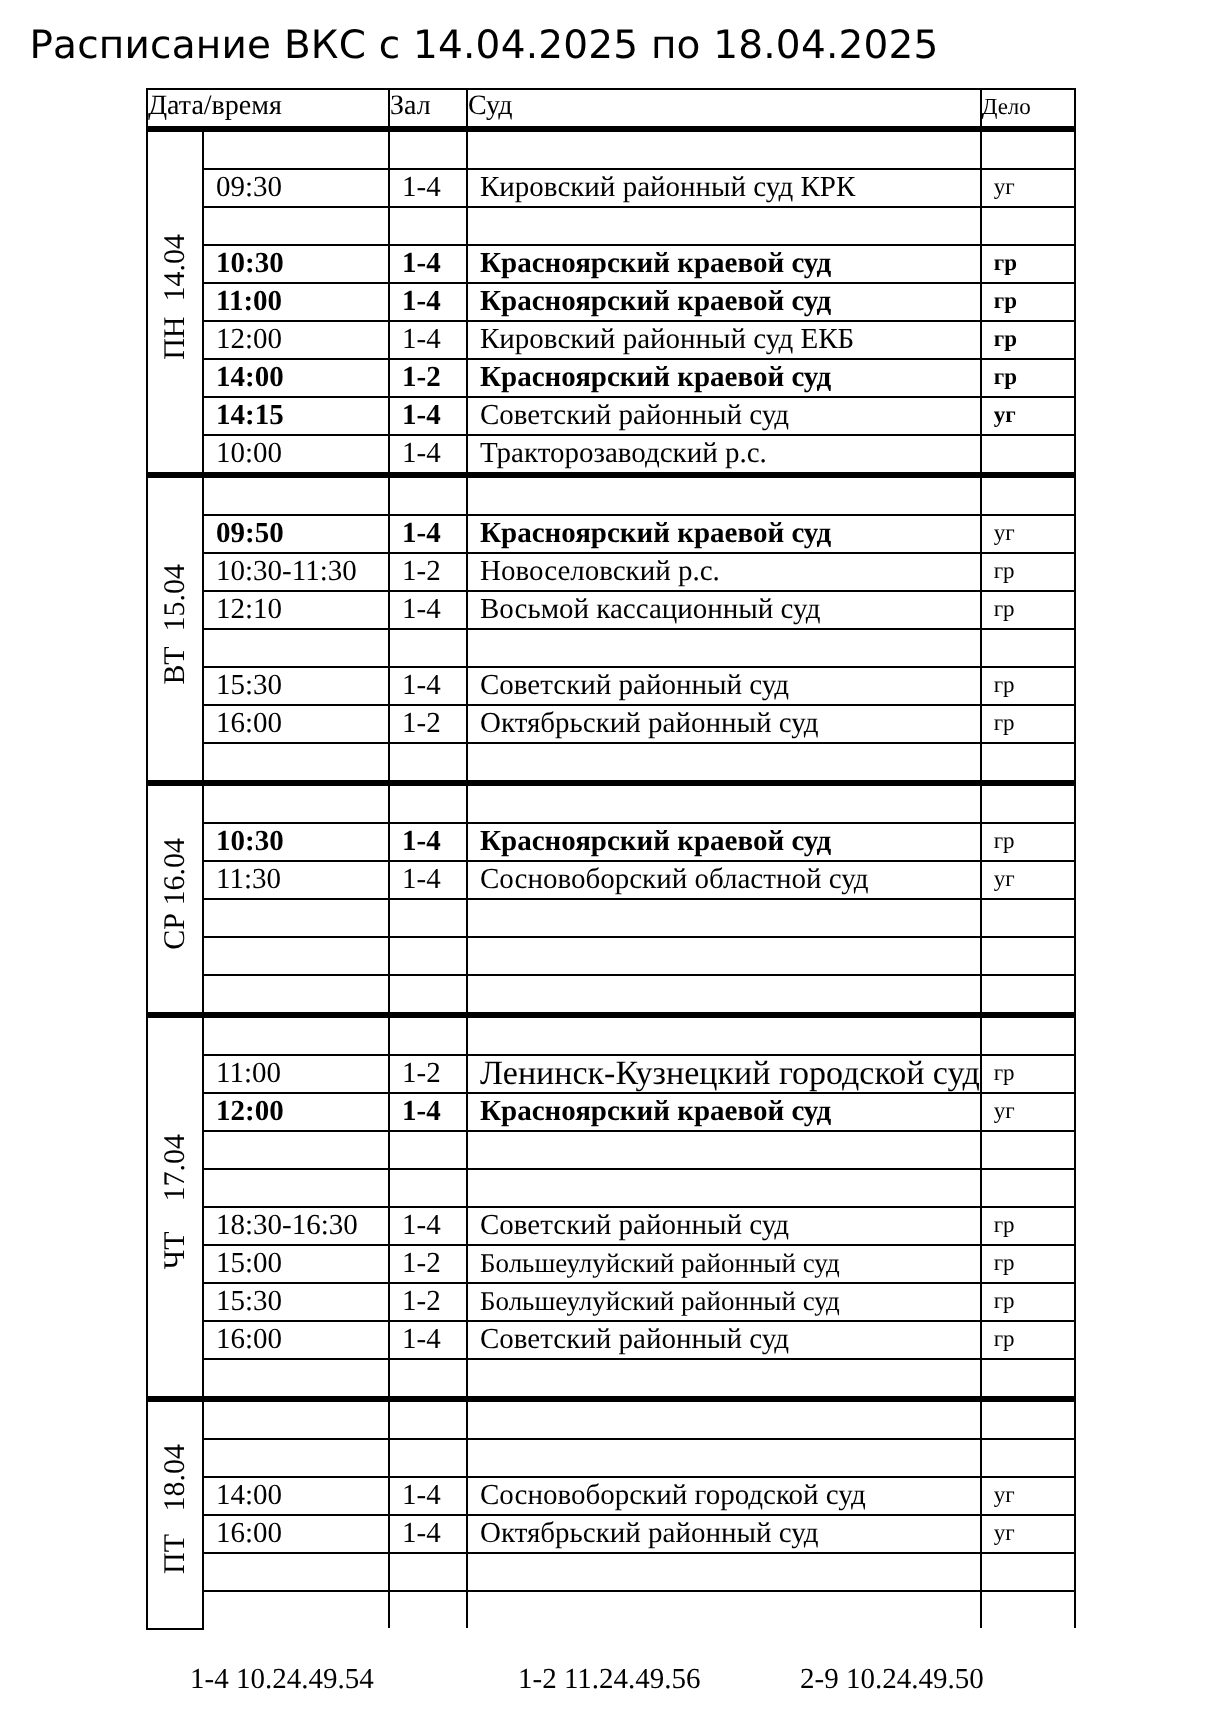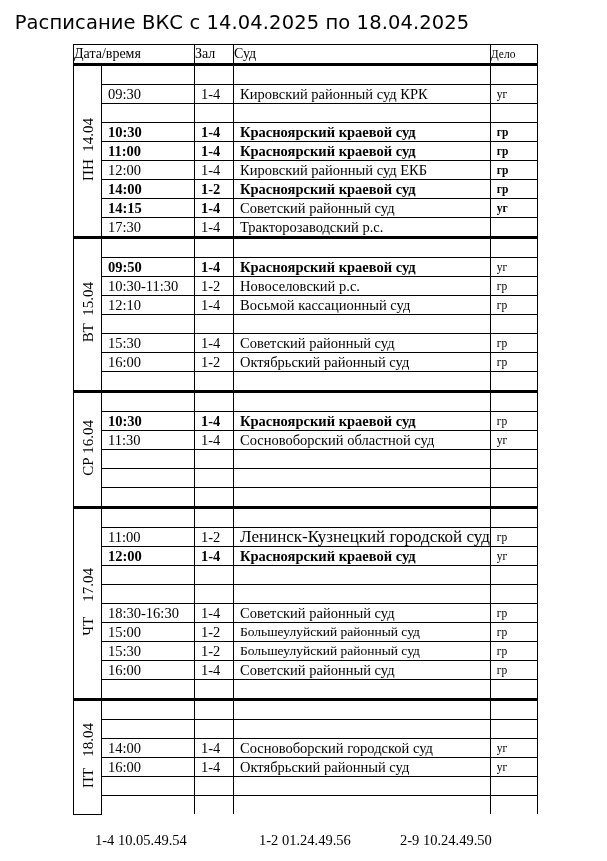--- a/index.html
+++ b/index.html
@@ -100,21 +100,21 @@
         <td class="b">Красноярский краевой суд</td>
         <td class="case b">гр</td>
       </tr>
       <tr>
         <td class="b">14:15</td>
         <td class="zal b">1-4</td>
         <td>Советский районный суд</td>
         <td class="case b">уг</td>
       </tr>
       <tr>
-        <td>17:30</td>
+        <td>10:00</td>
         <td class="zal">1-4</td>
         <td>Тракторозаводский р.с.</td>
         <td class="case"></td>
       </tr>
       <tr class="sec-start">
         <td class="day" rowspan="8"><div>ВТ  15.04</div></td>
         <td></td>
         <td class="zal"></td>
         <td></td>
         <td class="case"></td>
@@ -292,15 +292,15 @@
       </tr>
       <tr class="last">
         <td></td>
         <td class="zal"></td>
         <td></td>
         <td class="case"></td>
       </tr>
     </tbody>
 </table>
 
-<div class="foot" style="left:95px">1-4  10.05.49.54</div>
-<div class="foot" style="left:259px">1-2  01.24.49.56</div>
+<div class="foot" style="left:95px">1-4  10.24.49.54</div>
+<div class="foot" style="left:259px">1-2  11.24.49.56</div>
 <div class="foot" style="left:400px">2-9 10.24.49.50</div>
 
 </body></html>

